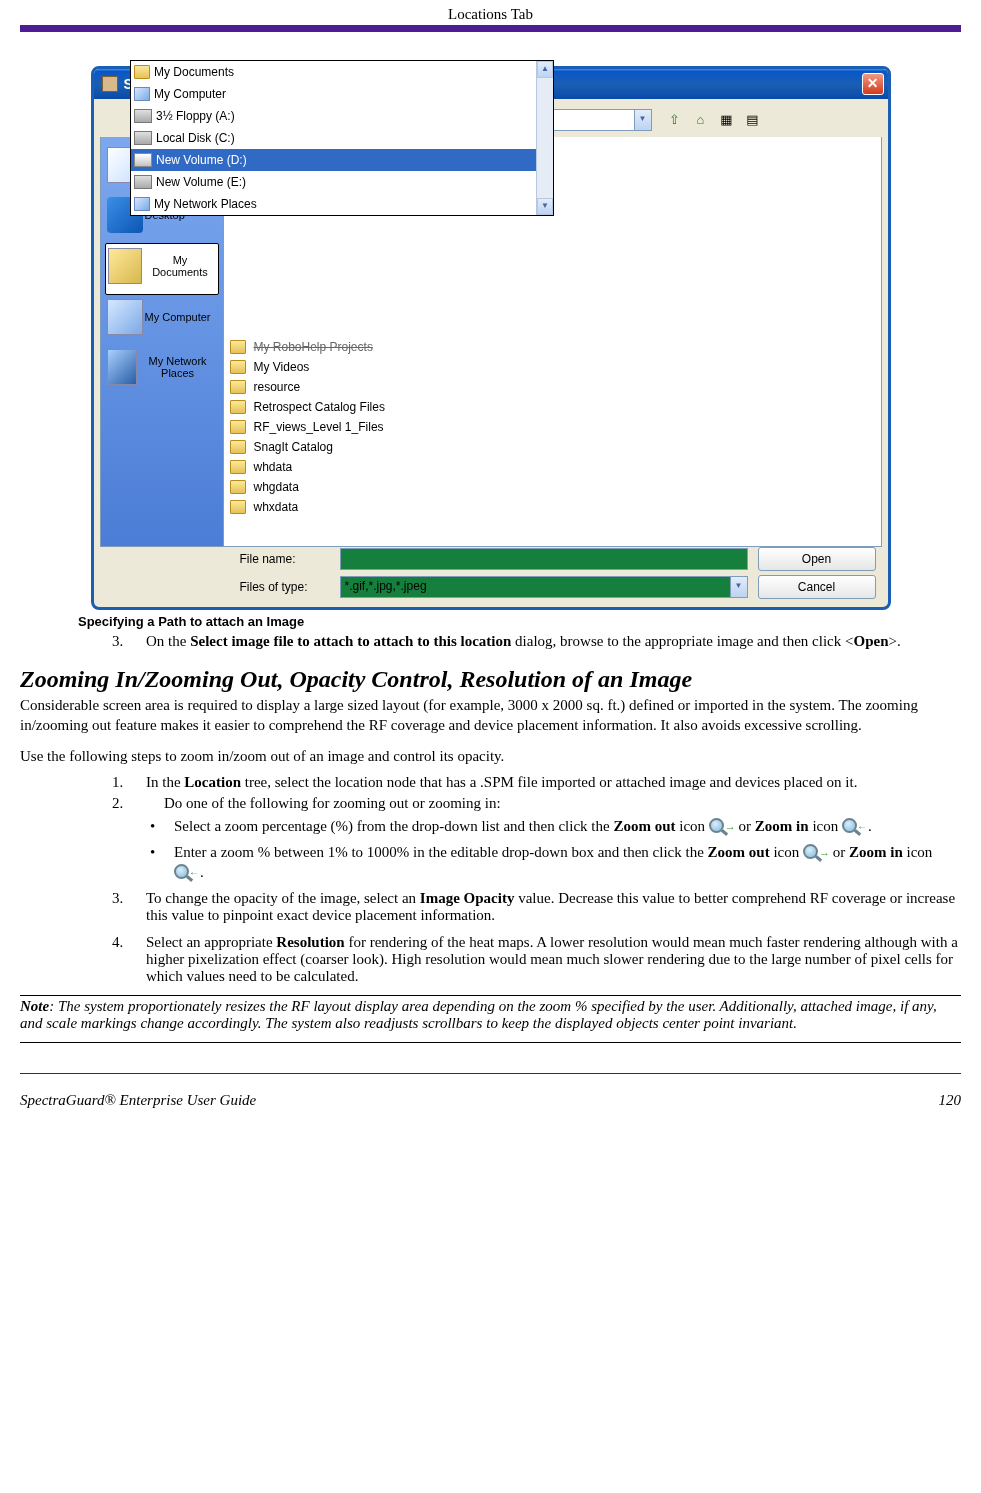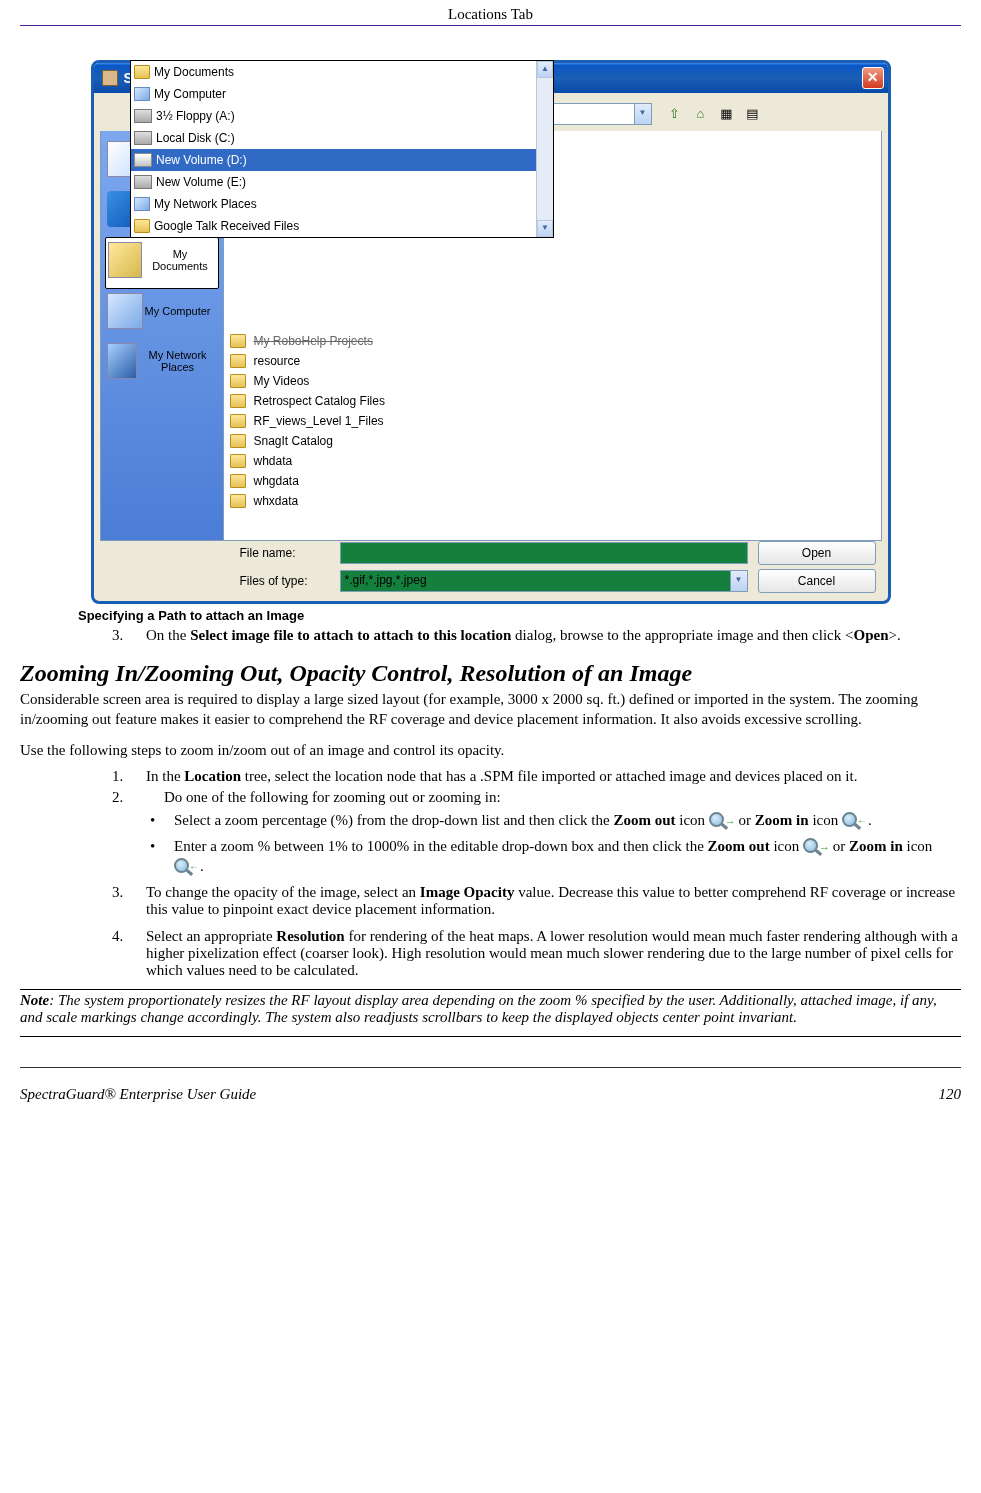--- a/index.html
+++ b/index.html
@@ -9,21 +9,21 @@
     color: #000;
     background: #fff;
     width: 981px;
     margin: 0 auto;
     padding: 6px 20px 16px 20px;
   }
   .page-header {
     text-align: center;
     font-size: 15px;
     padding-bottom: 2px;
-    border-bottom: 1px solid #4c1d95;
+    border-bottom: 7px solid #4c1d95;
     margin-bottom: 34px;
   }
 
   
   .xp-window {
     width: 800px;
     margin: 0 auto 4px auto;
     border: 3px solid #1a5fb4;
     border-radius: 8px;
     background: #ece9d8;
@@ -353,25 +353,25 @@
       </div>
 
       <div class="xp-listarea">
         <div class="inner">
           <div class="xp-folderrow">
               <span class="fi"></span>
               <span style="text-decoration: line-through; color:#666">My RoboHelp Projects</span>
             </div>
           <div class="xp-folderrow">
               <span class="fi"></span>
+              <span>My Videos</span>
+            </div>
+          <div class="xp-folderrow">
+              <span class="fi"></span>
               <span>resource</span>
-            </div>
-          <div class="xp-folderrow">
-              <span class="fi"></span>
-              <span>My Videos</span>
             </div>
           <div class="xp-folderrow">
               <span class="fi"></span>
               <span>Retrospect Catalog Files</span>
             </div>
           <div class="xp-folderrow">
               <span class="fi"></span>
               <span>RF_views_Level 1_Files</span>
             </div>
           <div class="xp-folderrow">
@@ -415,24 +415,20 @@
           <span class="drv"></span>
           <span>New Volume (D:)</span>
         </div>
       <div class="row ind1">
           <span class="drv"></span>
           <span>New Volume (E:)</span>
         </div>
       <div class="row">
           <span class="mic"></span>
           <span>My Network Places</span>
-        </div>
-      <div class="row ind1">
-          <span class="fi"></span>
-          <span>Google Talk Received Files</span>
         </div>
       <div class="ddl-scroll">
         <div class="cap">▲</div>
         <div style="flex:1"></div>
         <div class="cap" style="position:absolute;bottom:0;width:100%;">▼</div>
       </div>
     </div>
 
     <div class="xp-bottom">
       <div class="spacer"></div>

